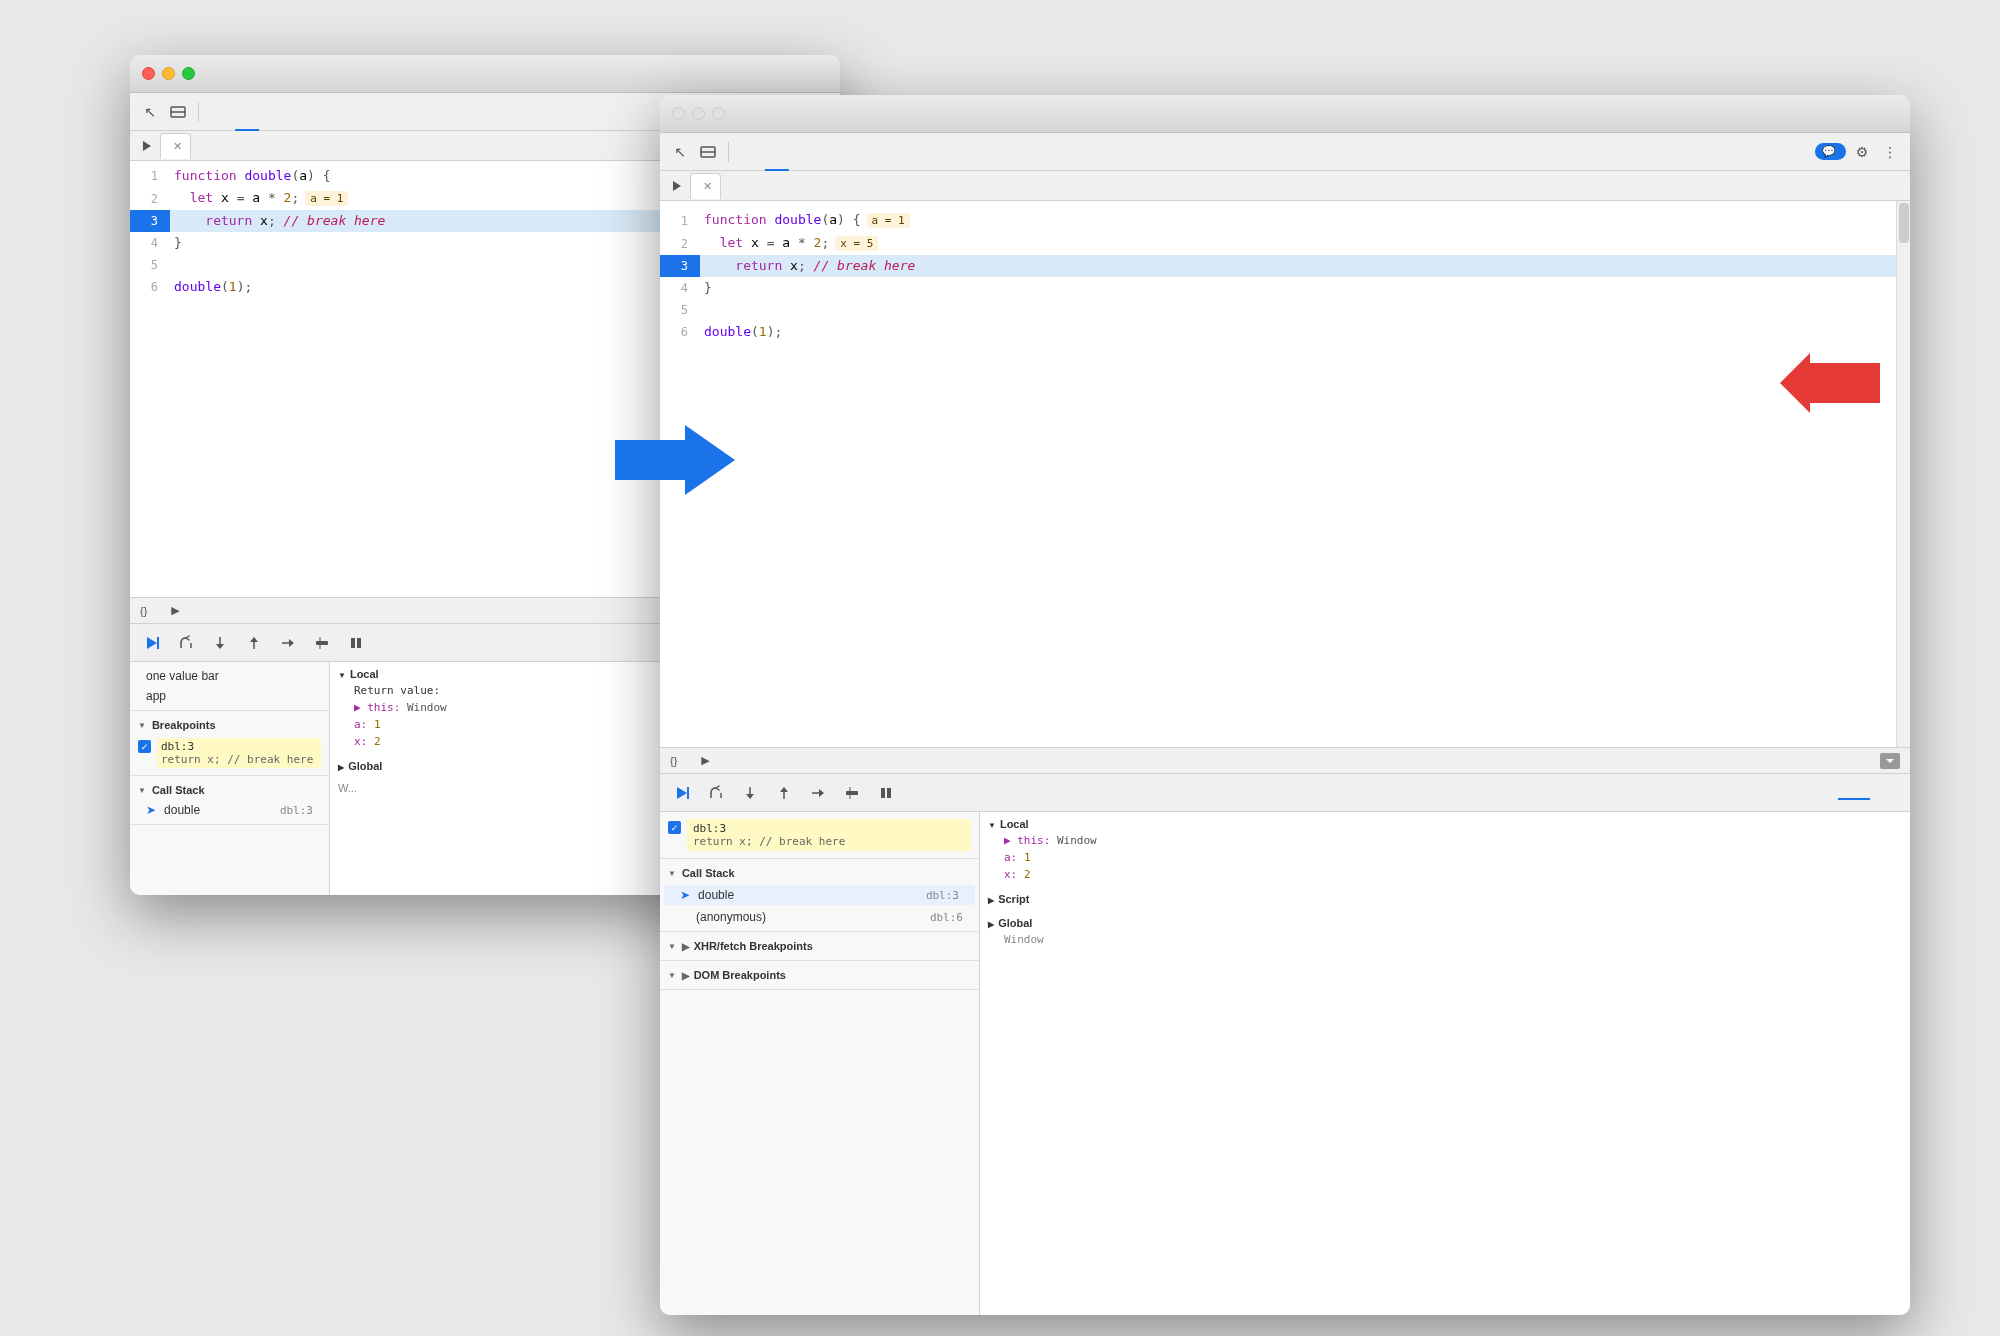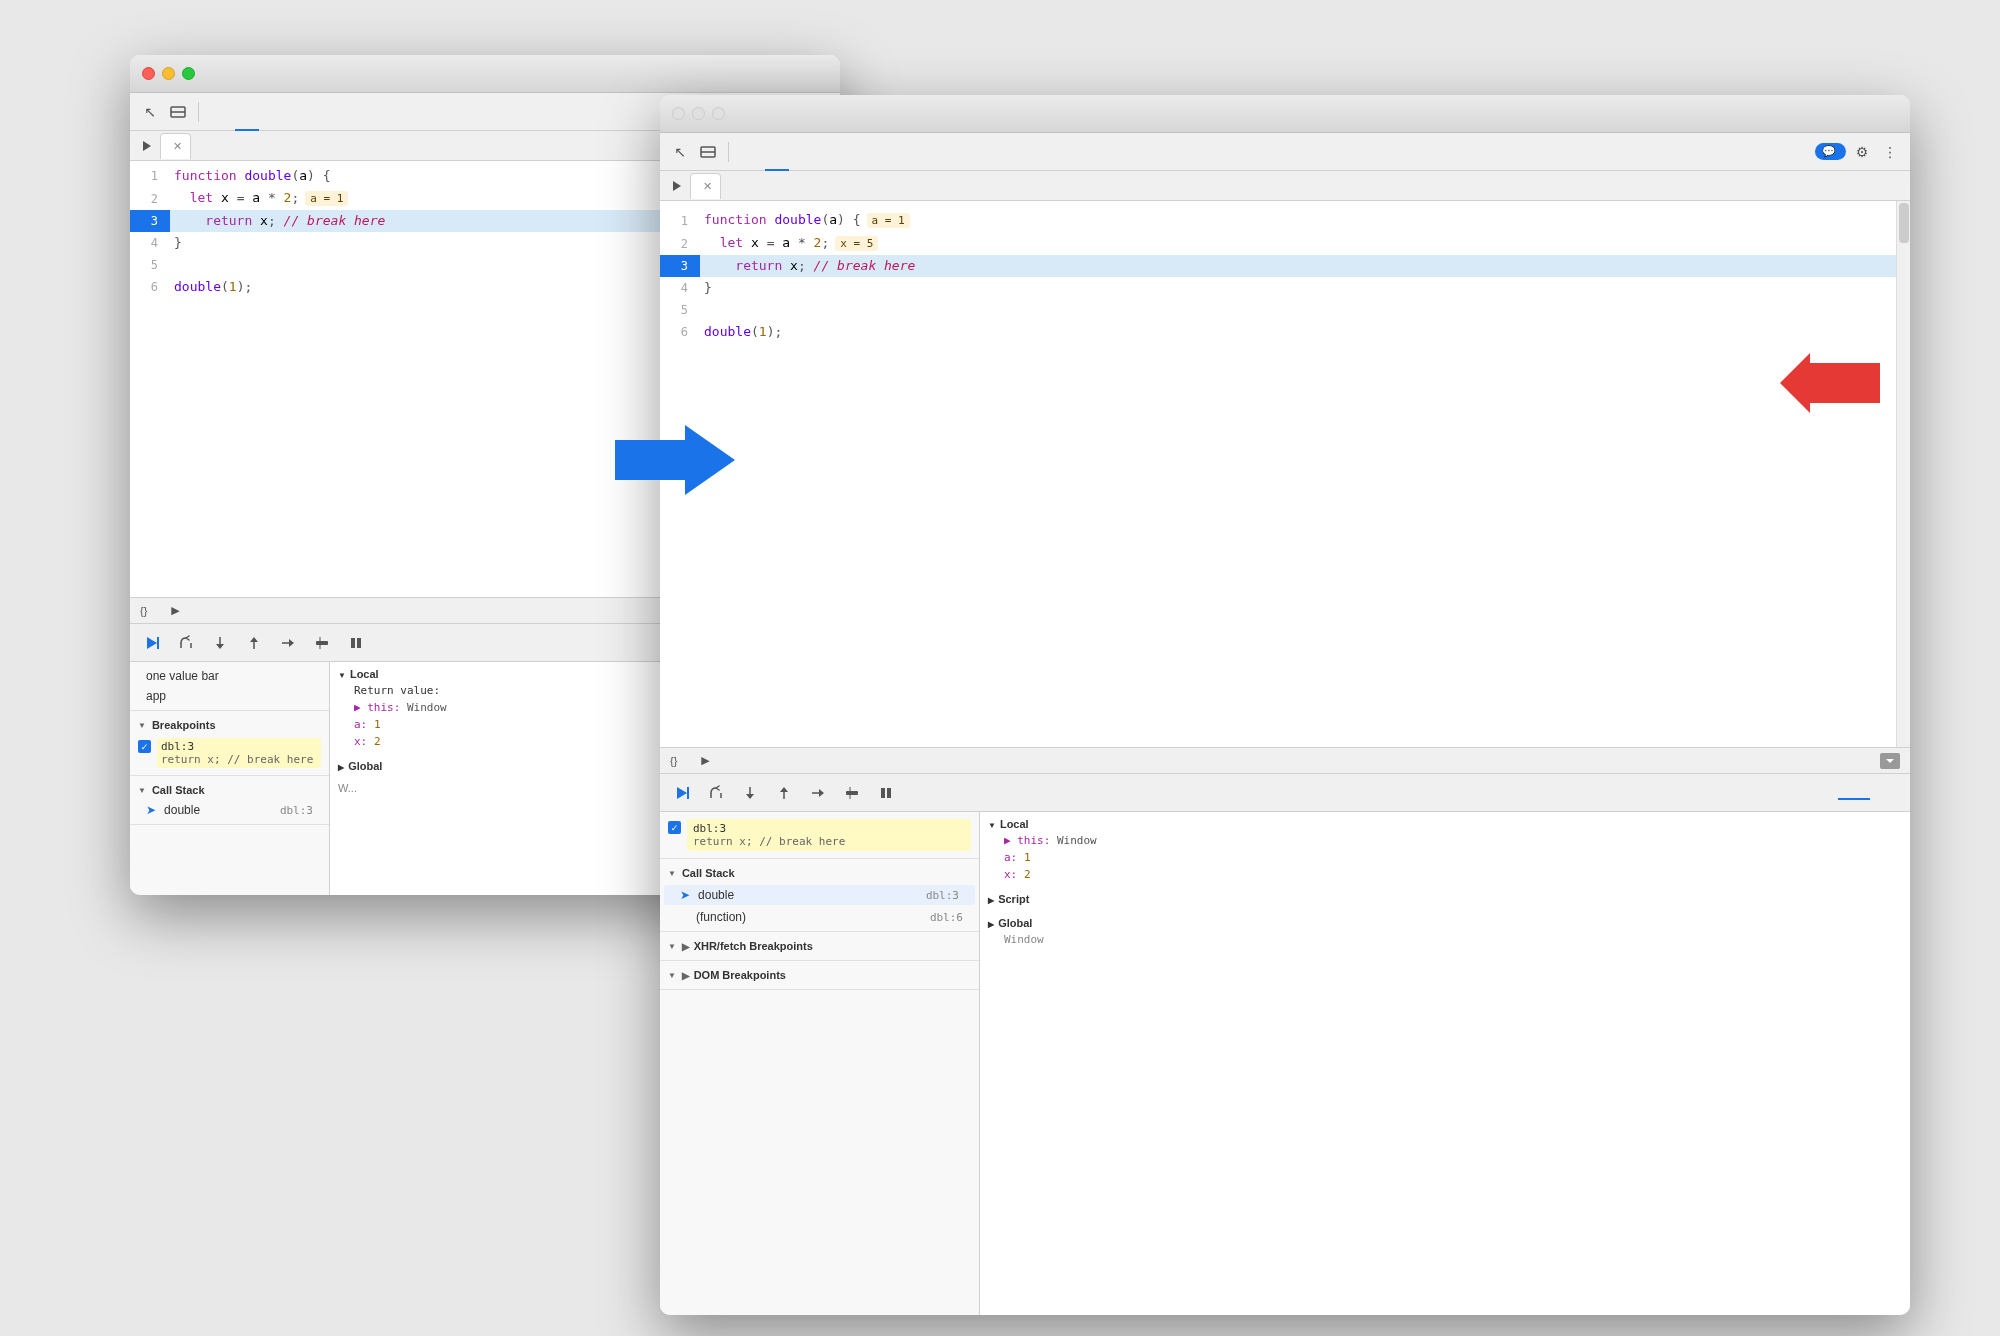--- a/index.html
+++ b/index.html
@@ -828,21 +828,21 @@
 
           <div class="panel-section">
             <div class="panel-section-header">Call Stack</div>
             <div class="call-stack-item" style="background:#e8f0fe;border-radius:3px;margin:2px 4px;">
               <span class="call-arrow">➤</span>
               <span class="call-name">double</span>
               <span class="call-loc">dbl:3</span>
             </div>
             <div class="call-stack-item">
               <span style="width:12px;"></span>
-              <span class="call-name">(function)</span>
+              <span class="call-name">(anonymous)</span>
               <span class="call-loc">dbl:6</span>
             </div>
           </div>
 
           <div class="panel-section">
             <div class="panel-section-header" style="cursor:pointer;">
               <span style="font-size:10px;margin-right:4px;color:#666;">▶</span>XHR/fetch Breakpoints
             </div>
           </div>
 

